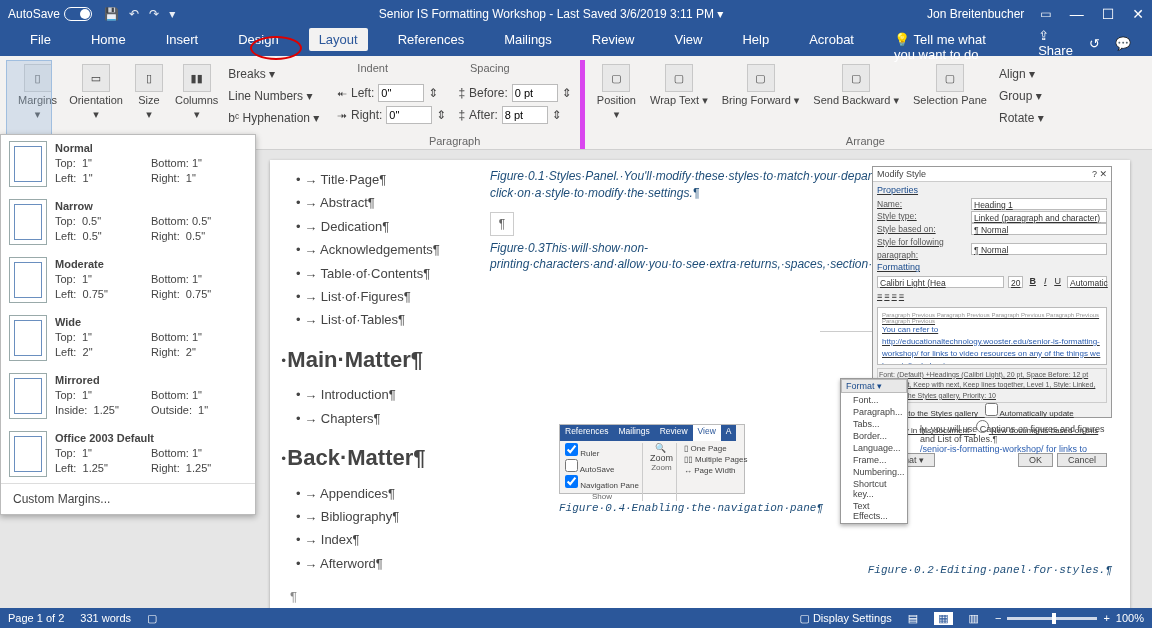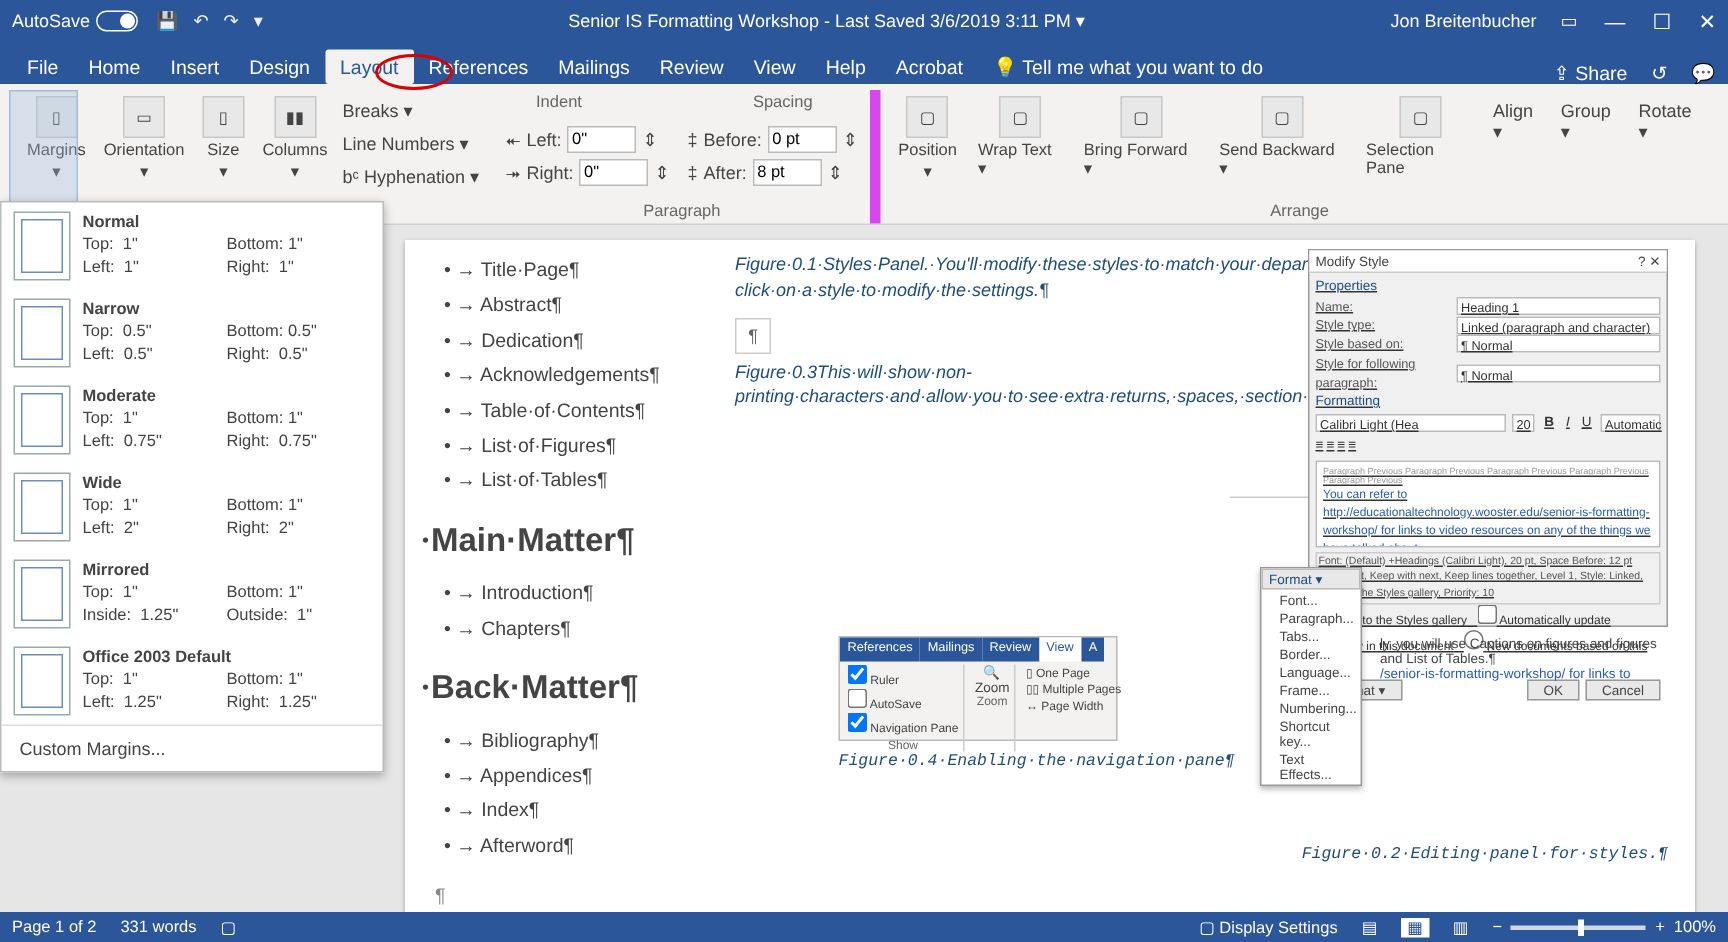--- a/index.html
+++ b/index.html
@@ -6,27 +6,27 @@
 body { background: #fff; font-size: 12px; color: #444; width: 1152px; height: 628px; overflow: hidden; position: relative; }
 .titlebar { height: 28px; background: #2b579a; color: #fff; display: flex; align-items: center; padding: 0 8px; font-size: 12px; }
 .titlebar .autosave { display: flex; align-items: center; gap: 4px; }
 .titlebar .toggle { width: 28px; height: 14px; border: 1px solid #fff; border-radius: 7px; position: relative; display: inline-block; }
 .titlebar .toggle::after { content:""; position:absolute; right:1px; top:1px; width:10px; height:10px; background:#fff; border-radius:50%; }
 .titlebar .qat { margin-left: 12px; display: flex; gap: 10px; }
 .titlebar .qat span { opacity: .9; }
 .titlebar .title { flex: 1; text-align: center; }
 .titlebar .user { display: flex; gap: 16px; align-items: center; }
 .titlebar .winbtn { display: flex; gap: 18px; margin-left: 18px; font-size: 14px; }
-.menubar { height: 28px; background: #2b579a; display: flex; align-items: flex-end; padding: 0 8px; gap: 0; }
+.menubar { height: 28px; background: #2b579a; display: flex; align-items: flex-start; padding: 0 20px; gap: 20px; }
 .menubar .tab { color: #fff; padding: 4px 10px; font-size: 13px; border-radius: 2px; position: relative; }
 .menubar .tab.active { background: #f3f2f1; color: #2b579a; }
 .menubar .spacer { flex:1; }
 .menubar .right { display:flex; gap:16px; color:#fff; align-items:center; font-size:13px; }
 .ribbon { height: 94px; background: #f3f2f1; border-bottom: 1px solid #d0d0d0; display: flex; padding: 4px 6px 0; }
-.rgroup { border-right: 7px solid #d946ef; padding: 2px 8px 2px 8px; display: flex; flex-direction: column; justify-content: space-between; }
+.rgroup { border-right: 5px solid #d946ef; padding: 2px 8px 2px 8px; display: flex; flex-direction: column; justify-content: space-between; }
 .rgroup .label { text-align: center; font-size: 11px; color: #666; margin-top: 2px; }
 .btncol { display: flex; flex-direction: column; align-items: center; font-size: 11px; color: #444; padding: 2px 4px; gap: 2px; }
 .btncol .ico { width: 28px; height: 28px; background: #e8e8e8; border: 1px solid #c8c8c8; display:flex; align-items:center; justify-content:center; }
 .row { display: flex; align-items: center; gap: 4px; font-size: 12px; color: #444; }
 .row input { width: 46px; height: 18px; border: 1px solid #bbb; font-size: 11px; padding: 0 2px; }
 .smallbtn { font-size: 12px; color: #444; padding: 1px 2px; }
 .highlight-oval { position: absolute; border: 2px solid #d00; border-radius: 50%; pointer-events: none; }
 .doc-area { position: absolute; top: 150px; left: 0; right: 0; bottom: 20px; background: #e6e6e6; overflow: hidden; }
 .page { position: absolute; left: 270px; top: 10px; width: 860px; height: 460px; background: #fff; box-shadow: 0 1px 3px rgba(0,0,0,.3); padding: 8px 20px; }
 .doc-body { display: flex; gap: 20px; }
@@ -150,21 +150,21 @@
       <div style="display:flex; flex-direction:column; gap:6px; padding-top:4px;">
         <div class="smallbtn">Breaks ▾</div>
         <div class="smallbtn">Line Numbers ▾</div>
         <div class="smallbtn">bᶜ <span>Hyphenation ▾</span></div>
       </div>
     </div>
   </div>
   <div class="rgroup">
     <div style="display:flex; gap:30px; font-size:11px; color:#666; padding-left:20px;">
         <span>Indent</span>
-        <span style="margin-left:84px">Spacing</span>
+        <span style="margin-left:52px">Spacing</span>
       </div>
     <div style="display:flex; gap:12px;">
       <div>
         <div class="row">
             <span>⯬</span>
             <span>Left:</span>
             <input value="0&quot;" style="">
             <span>⇕</span>
           </div>
         <div class="row" style="margin-top:4px;">
@@ -207,21 +207,21 @@
           <span>Bring Forward ▾</span>
         </div>
       <div class="btncol">
           <div class="ico">▢</div>
           <span>Send Backward ▾</span>
         </div>
       <div class="btncol">
           <div class="ico">▢</div>
           <span>Selection Pane</span>
         </div>
-      <div style="display:flex; gap:6px; padding-top:4px;">
+      <div style="display:flex; flex-direction:column; gap:6px; padding-top:4px;">
         <div class="smallbtn">Align ▾</div>
         <div class="smallbtn">Group ▾</div>
         <div class="smallbtn">Rotate ▾</div>
       </div>
     </div>
     <div class="label">Arrange</div>
   </div>
 </div>
 
 <div class="dropdown">
@@ -306,22 +306,22 @@
             <div class="bullet">•&nbsp;→ List·of·Figures¶</div>
             <div class="bullet">•&nbsp;→ List·of·Tables¶</div>
           </div>
         <div class="heading">·<span>Main·Matter¶</span></div>
         <div id="main-list">
             <div class="bullet">•&nbsp;→ Introduction¶</div>
             <div class="bullet">•&nbsp;→ Chapters¶</div>
           </div>
         <div class="heading">·<span>Back·Matter¶</span></div>
         <div id="back-list">
+            <div class="bullet">•&nbsp;→ Appendices¶</div>
             <div class="bullet">•&nbsp;→ Bibliography¶</div>
-            <div class="bullet">•&nbsp;→ Appendices¶</div>
             <div class="bullet">•&nbsp;→ Index¶</div>
             <div class="bullet">•&nbsp;→ Afterword¶</div>
           </div>
         <div style="margin-top:10px;" class="pil">¶</div>
 
       </div>
       <div class="doc-col2">
         <div>Figure·0.1·Styles·Panel.·You'll·modify·these·styles·to·match·your·department's·guidelines.·Right-click·on·a·style·to·modify·the·settings.¶</div>
         <div class="pilcrow-box">¶</div>
         <div>Figure·0.3This·will·show·non-printing·characters·and·allow·you·to·see·extra·returns,·spaces,·section·breaks,·and·line·breaks.¶</div>

